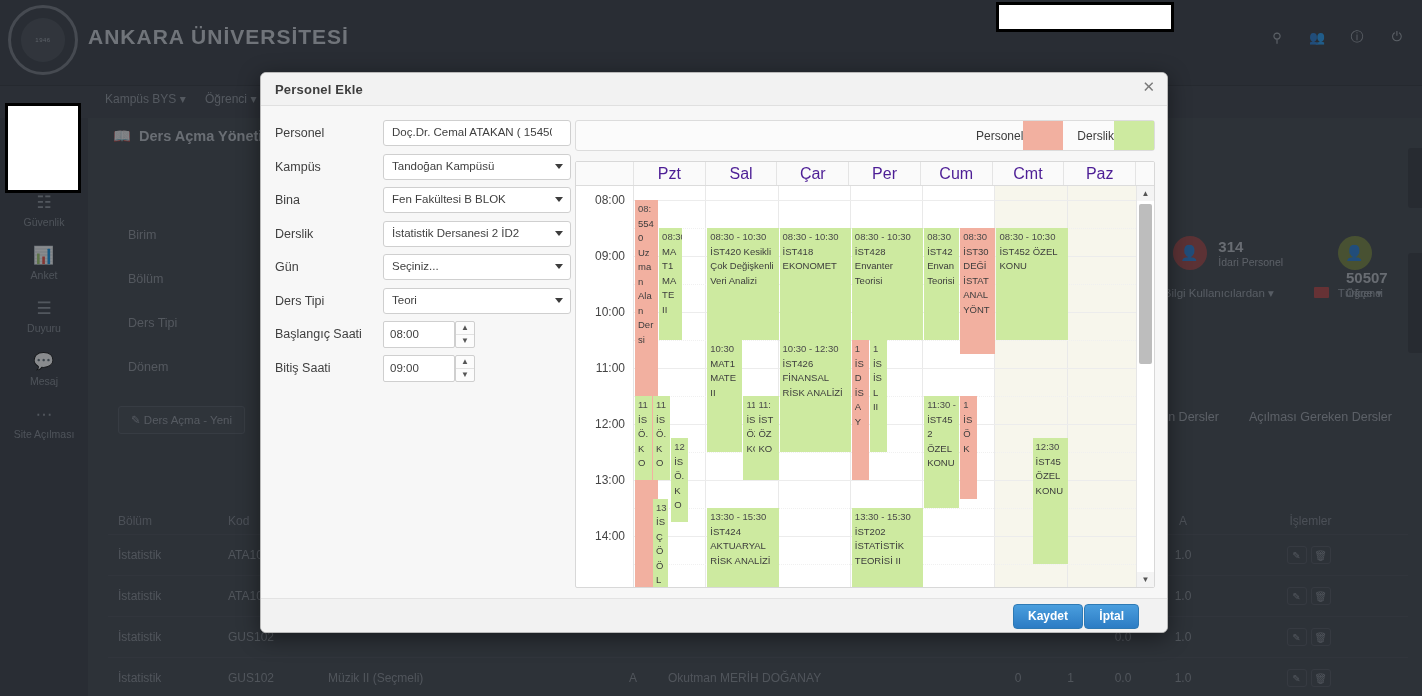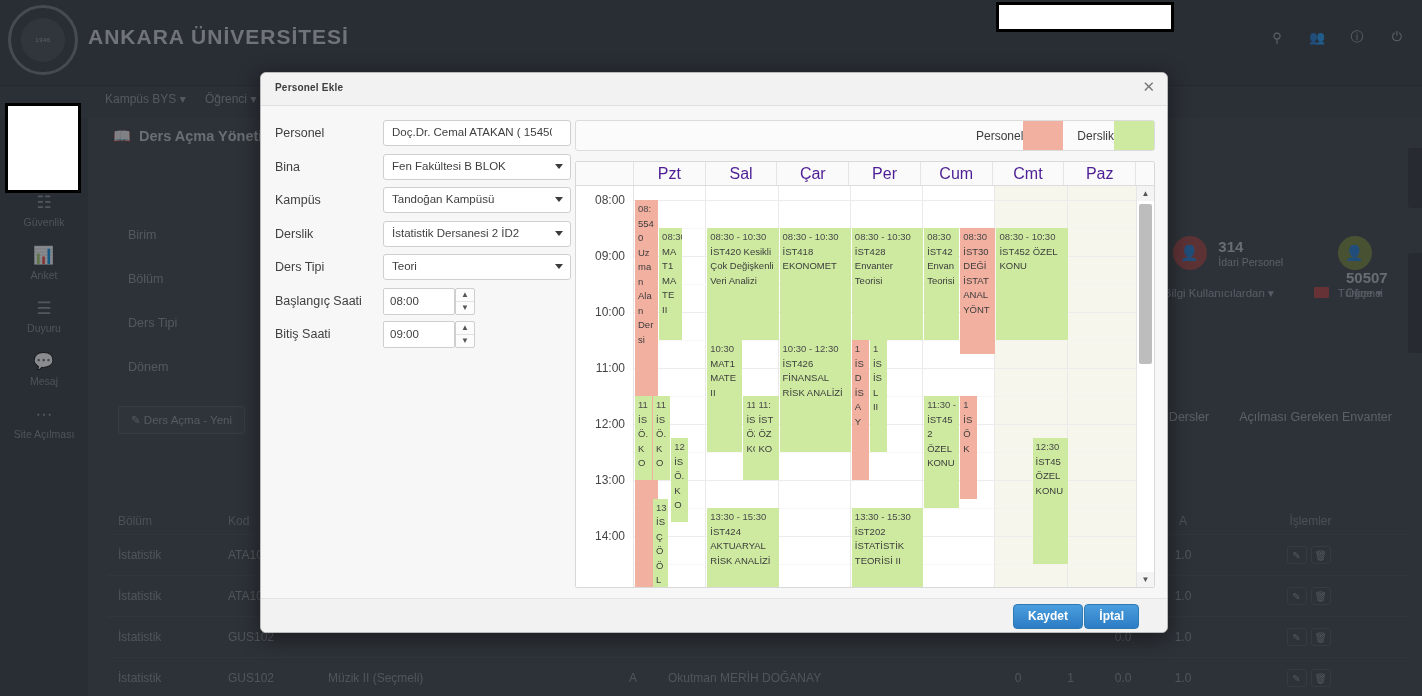--- a/index.html
+++ b/index.html
@@ -68,21 +68,21 @@
   .whitebox2 { position:absolute; left:5px; top:103px; width:76px; height:90px; background:#fff; border:3px solid #000; z-index:45;}
   .edge-tab { position:absolute; right:0; width:14px; background:#262b32; border-radius:3px 0 0 3px; }
 
   
   .modal {
     position:absolute; left:260px; top:72px; width:908px; height:561px;
     background:#f7f7f7; border:1px solid #b9b9b9; border-radius:6px;
     box-shadow:0 5px 22px rgba(0,0,0,.45); z-index:50; overflow:hidden;
   }
   .modal-head { height:33px; background:#f2f2f2; border-bottom:1px solid #e0e0e0; position:relative; }
-  .modal-title { position:absolute; left:14px; top:9px; font-size:10px; color:#3d3d3d; font-weight:bold; letter-spacing:.2px;}
+  .modal-title { position:absolute; left:14px; top:9px; font-size:13px; color:#3d3d3d; font-weight:bold; letter-spacing:.2px;}
   .modal-close { position:absolute; right:12px; top:6px; font-size:15px; color:#7a7a7a; line-height:16px; }
   .modal-body { position:relative; height:494px; background:#f7f7f7; }
   .modal-foot { position:absolute; left:0; right:0; bottom:0; height:34px; background:#f2f2f2; border-top:1px solid #e3e3e3; }
   .btn { position:absolute; top:5px; height:25px; border:1px solid #2e7ab5; border-radius:4px;
     background:linear-gradient(#4a9ede,#2c7cc4); color:#fff; font-size:12px; font-weight:bold;
     padding:0 14px; line-height:23px; }
   .btn.kaydet { right:84px; }
   .btn.iptal { right:28px; }
 
   
@@ -200,21 +200,21 @@
       <div>Ders Tipi</div>
       <div>Dönem</div>
     </div>
 
     <div class="btn-ghost">
       <span>✎</span> <span>Ders Açma - Yeni</span>
     </div>
 
     <div class="tabs-bg">
       <div>Açılan Dersler</div>
-      <div>Açılması Gereken Envanter</div>
+      <div>Açılması Gereken Dersler</div>
     </div>
 
     <div class="stat" style="left:1085px">
       <span class="circ" style="background:#9c3b3b">👤</span>
       <span class="txt">
         <div class="num">314</div>
         <div class="cap">İdari Personel</div>
       </span>
     </div>
     <div class="stat" style="left:1250px">
@@ -325,37 +325,44 @@
   <div class="modal-body">
 
     <div class="form" id="form-area">
         <div class="frow">
           <div class="flabel">Personel</div>
           <div class="fctl">
             <div class="val">Doç.Dr. Cemal ATAKAN ( 15450 )</div>
           </div>
         </div>
         <div class="frow">
+          <div class="flabel">Kampüs</div>
+          <div class="fctl">
+            <div class="val">Tandoğan Kampüsü</div>
+            <span class="caret"></span>
+          </div>
+        </div>
+        <div class="frow">
           <div class="flabel">Bina</div>
           <div class="fctl">
             <div class="val">Fen Fakültesi B BLOK</div>
             <span class="caret"></span>
           </div>
         </div>
         <div class="frow">
-          <div class="flabel">Kampüs</div>
-          <div class="fctl">
-            <div class="val">Tandoğan Kampüsü</div>
-            <span class="caret"></span>
-          </div>
-        </div>
-        <div class="frow">
           <div class="flabel">Derslik</div>
           <div class="fctl">
             <div class="val">İstatistik Dersanesi 2 İD2</div>
+            <span class="caret"></span>
+          </div>
+        </div>
+        <div class="frow">
+          <div class="flabel">Gün</div>
+          <div class="fctl">
+            <div class="val">Seçiniz...</div>
             <span class="caret"></span>
           </div>
         </div>
         <div class="frow">
           <div class="flabel">Ders Tipi</div>
           <div class="fctl">
             <div class="val">Teori</div>
             <span class="caret"></span>
           </div>
         </div>

